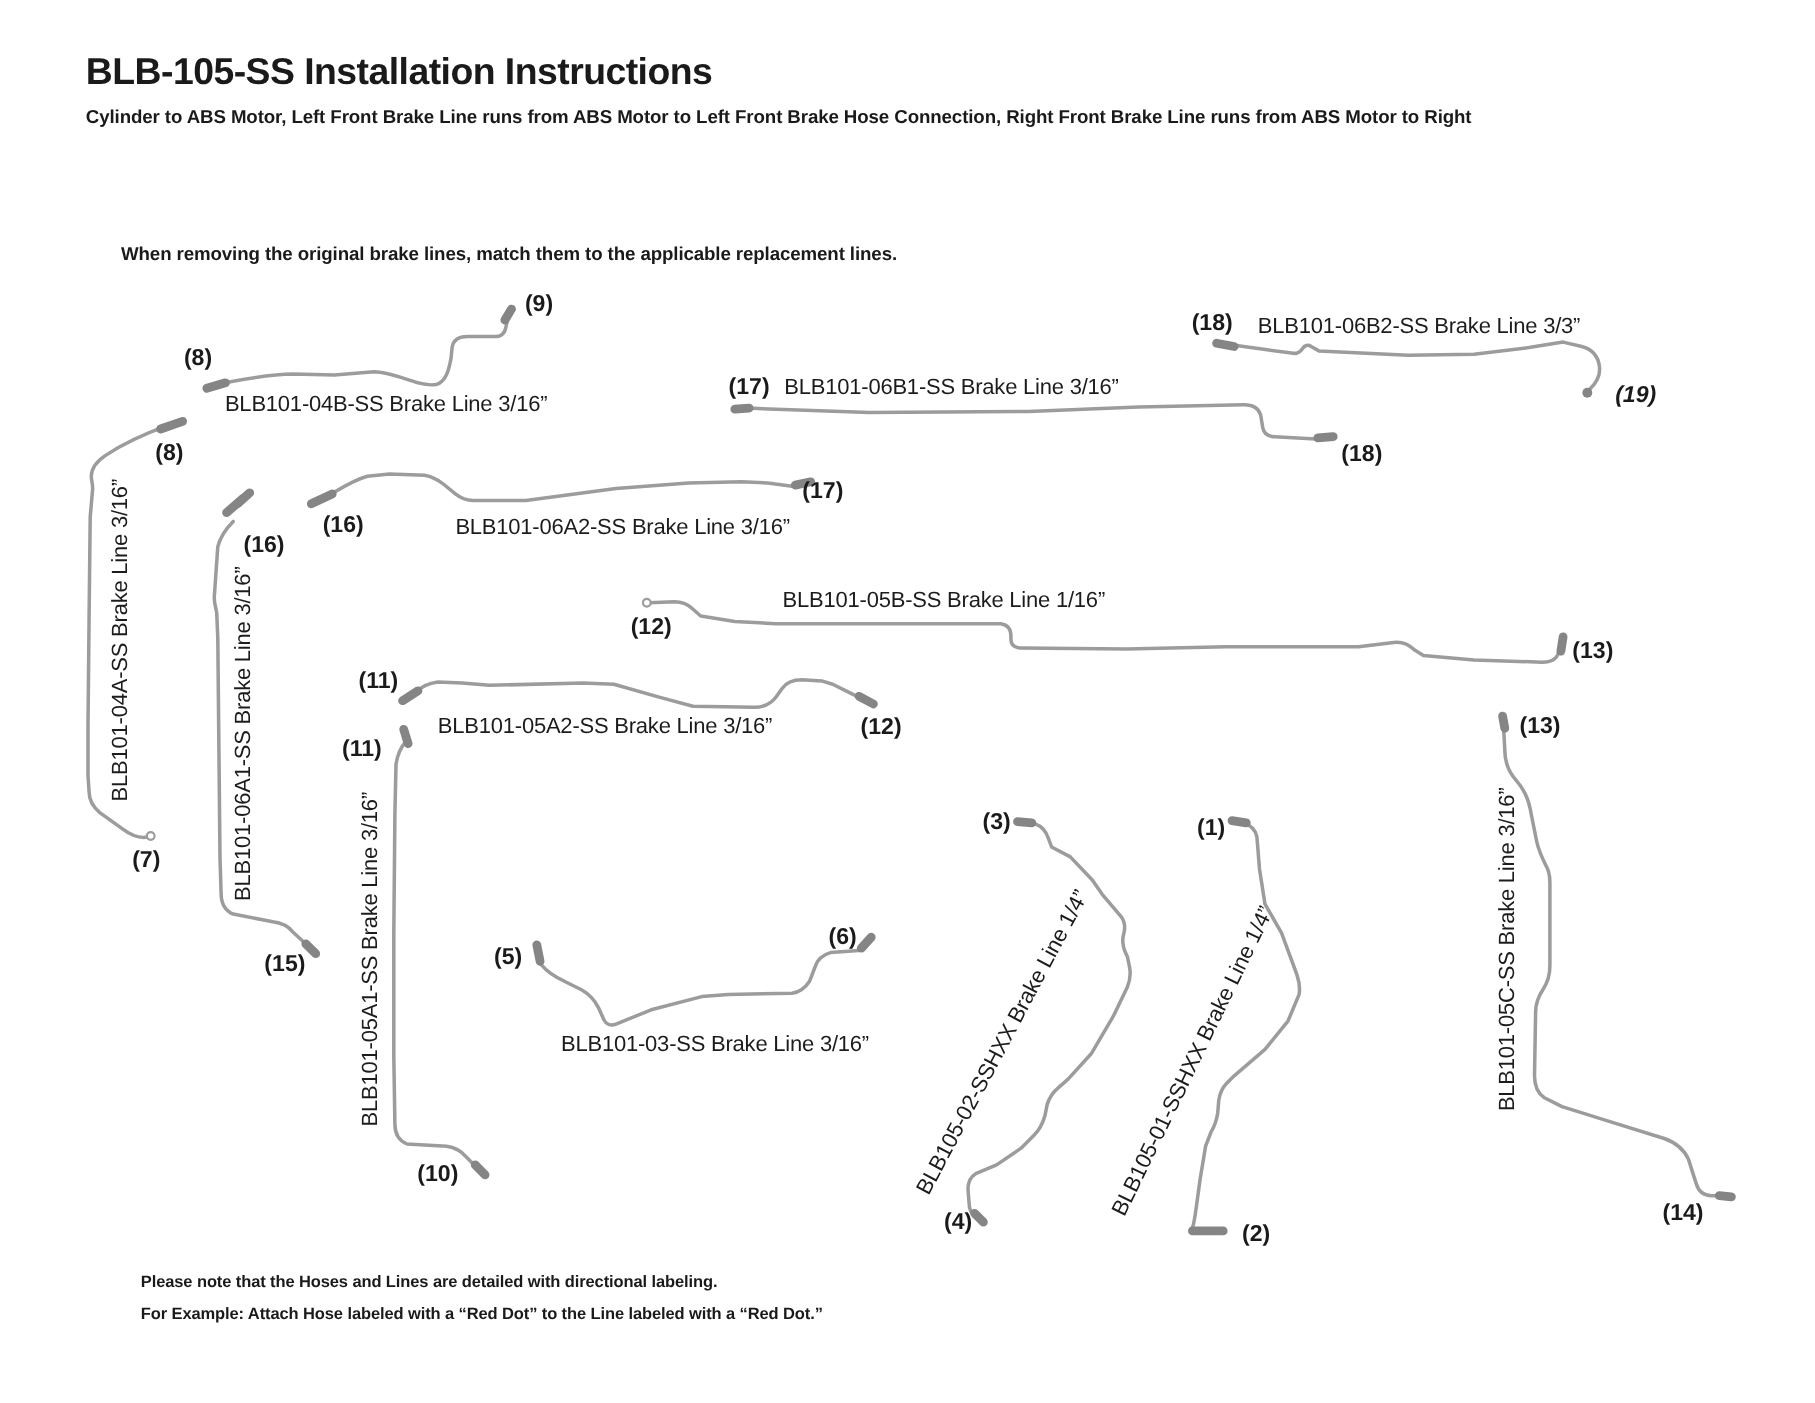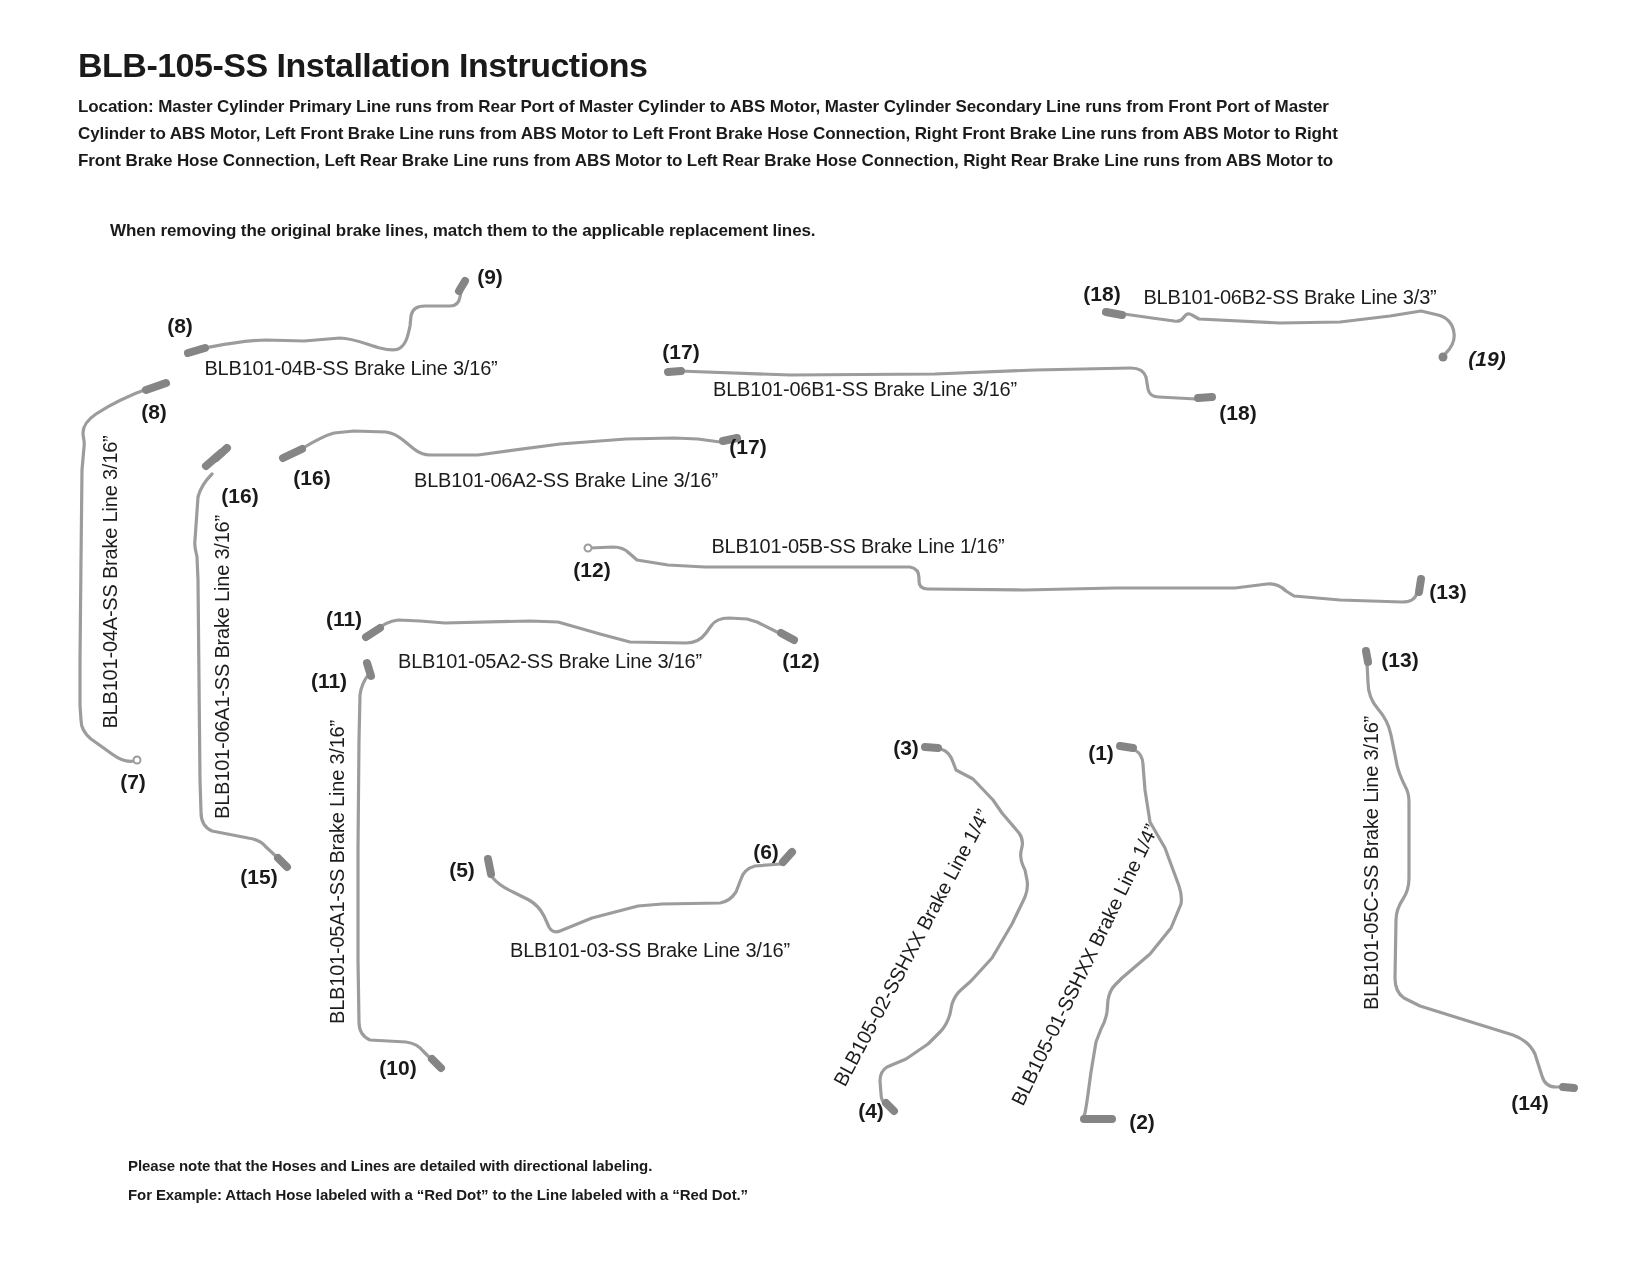--- a/index.html
+++ b/index.html
@@ -26,23 +26,21 @@
   .part-label.d64{transform:translate(-50%,-50%) rotate(-64deg);}
 </style>
 </head>
 <body>
 
 <div class="page">
 
   <div class="title">BLB-105-SS Installation Instructions</div>
 
   <div class="location">
-    <div>Location: Master Cylinder Primary Line runs from Rear Port of Master Cylinder to ABS Motor, Master Cylinder Secondary Line runs from Front Port of Master</div>
     <div>Cylinder to ABS Motor, Left Front Brake Line runs from ABS Motor to Left Front Brake Hose Connection, Right Front Brake Line runs from ABS Motor to Right</div>
-    <div>Front Brake Hose Connection, Left Rear Brake Line runs from ABS Motor to Left Rear Brake Hose Connection, Right Rear Brake Line runs from ABS Motor to</div>
   </div>
 
   <div class="intro">When removing the original brake lines, match them to the applicable replacement lines.</div>
 
   <div class="diagram">
     <svg width="1650" height="1275" viewBox="0 0 1650 1275">
 
       <g>
         <path class="tube" d="M 199,349 C 230,343 252,340 266,340 L 304,341 L 340,338 C 352,338 366,344 380,348 C 388,350 396,351 400,348 C 406,344 408,336 410,326 L 411,316 C 412,309 417,306 425,306 L 450,306 C 456,306 459,303 460,297 L 462,288"></path>
         <line class="fitting" x1="188" y1="353" x2="205" y2="348" stroke-width="9"></line>
@@ -118,21 +116,21 @@
 
       <g>
         <path class="tube" d="M 1367,663 L 1368,682 C 1368,693 1371,701 1378,709 C 1385,717 1389,725 1391,735 L 1397,765 C 1399,774 1402,780 1405,786 C 1408,791 1409,796 1409,802 L 1409,878 C 1409,886 1407,893 1403,899 C 1399,905 1396,912 1396,920 L 1395,978 C 1395,987 1398,994 1404,998 L 1420,1006 L 1468,1021 L 1513,1035 C 1524,1039 1531,1045 1535,1054 L 1542,1076 C 1544,1083 1549,1087 1556,1087 L 1560,1087"></path>
         <line class="fitting" x1="1366" y1="651" x2="1368" y2="662" stroke-width="7"></line>
         <line class="fitting" x1="1563" y1="1087" x2="1574" y2="1088" stroke-width="7"></line>
       </g>
     </svg>
 
     <div class="part-label" style="left:351px;top:368px;">BLB101-04B-SS Brake Line 3/16”</div>
     <div class="part-label" style="left:1290px;top:297px;">BLB101-06B2-SS Brake Line 3/3”</div>
-    <div class="part-label" style="left:865px;top:353px;margin-top:36px;">BLB101-06B1-SS Brake Line 3/16”</div>
+    <div class="part-label" style="left:865px;top:353px;">BLB101-06B1-SS Brake Line 3/16”</div>
     <div class="part-label" style="left:566px;top:480px;">BLB101-06A2-SS Brake Line 3/16”</div>
     <div class="part-label v" style="left:110px;top:582px;">BLB101-04A-SS Brake Line 3/16”</div>
     <div class="part-label v" style="left:222px;top:667px;">BLB101-06A1-SS Brake Line 3/16”</div>
     <div class="part-label" style="left:858px;top:546px;">BLB101-05B-SS Brake Line 1/16”</div>
     <div class="part-label" style="left:550px;top:661px;">BLB101-05A2-SS Brake Line 3/16”</div>
     <div class="part-label v" style="left:337px;top:872px;">BLB101-05A1-SS Brake Line 3/16”</div>
     <div class="part-label" style="left:650px;top:950px;">BLB101-03-SS Brake Line 3/16”</div>
     <div class="part-label d62" style="left:912px;top:948px;">BLB105-02-SSHXX Brake Line 1/4”</div>
     <div class="part-label d64" style="left:1085px;top:965px;">BLB105-01-SSHXX Brake Line 1/4”</div>
     <div class="part-label v" style="left:1371px;top:863px;">BLB101-05C-SS Brake Line 3/16”</div>

